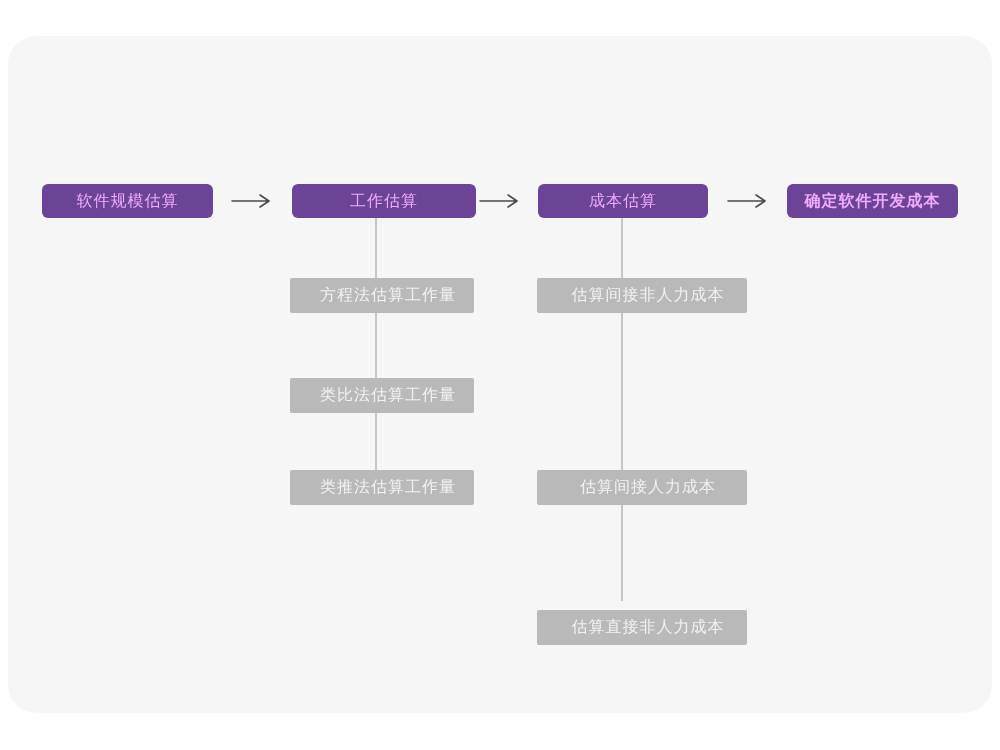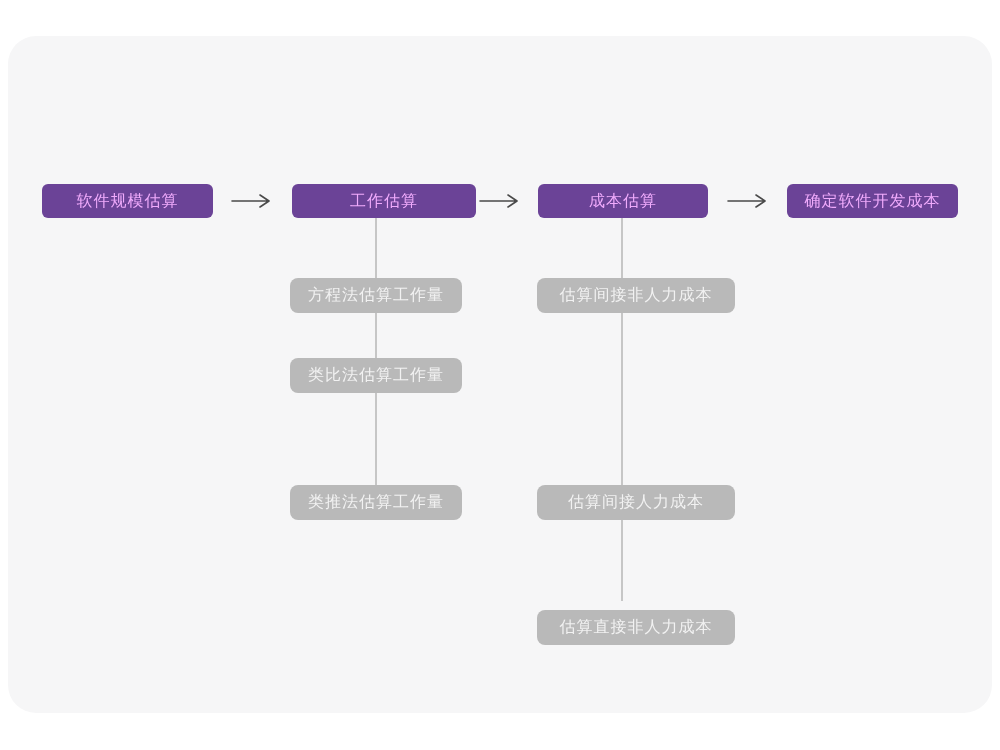--- a/index.html
+++ b/index.html
@@ -38,21 +38,21 @@
     font-size: 16px;
     letter-spacing: 1px;
     display: flex;
     align-items: center;
     justify-content: center;
     z-index: 2;
   }
   .stage.s1 { left: 42px;  width: 171px; }
   .stage.s2 { left: 292px; width: 184px; }
   .stage.s3 { left: 538px; width: 170px; }
-  .stage.s4 { left: 787px; width: 171px; }
+  .stage.s4 { left: 787px; width: 171px; font-weight: bold; }
   .arrow {
     position: absolute;
     top: 192px;
     width: 44px; height: 18px;
     z-index: 2;
   }
   .arrow.a1 { left: 229px; }
   .arrow.a2 { left: 477px; }
   .arrow.a3 { left: 725px; }
   .vline {
@@ -60,34 +60,35 @@
     width: 2px;
     background: #c6c6c6;
     z-index: 1;
   }
   .vline.v2 { left: 375px; top: 218px; height: 278px; }
   .vline.v3 { left: 621px; top: 218px; height: 383px; }
   .method {
     position: absolute;
     height: 35px;
     background: #b9b9b9;
-    border-radius: 8px;
+    border-radius: 2px;
     color: #f2f2f2;
     font-size: 16px;
     letter-spacing: 1px;
     display: flex;
     align-items: center;
     justify-content: center;
     z-index: 2;
+    padding-left: 12px;
   }
   .col2 { left: 290px; width: 172px; }
   .col3 { left: 537px; width: 198px; }
   .r1 { top: 278px; }
-  .r2 { top: 358px; }
-  .r3 { top: 485px; text-align: center; }
+  .r2 { top: 378px; }
+  .r3 { top: 470px; text-align: center; }
   .r4 { top: 610px; }
 </style>
 </head>
 <body>
 
 <div id="screen">
   <div class="card"></div>
 
 
   <div class="stage s1">软件规模估算</div>

